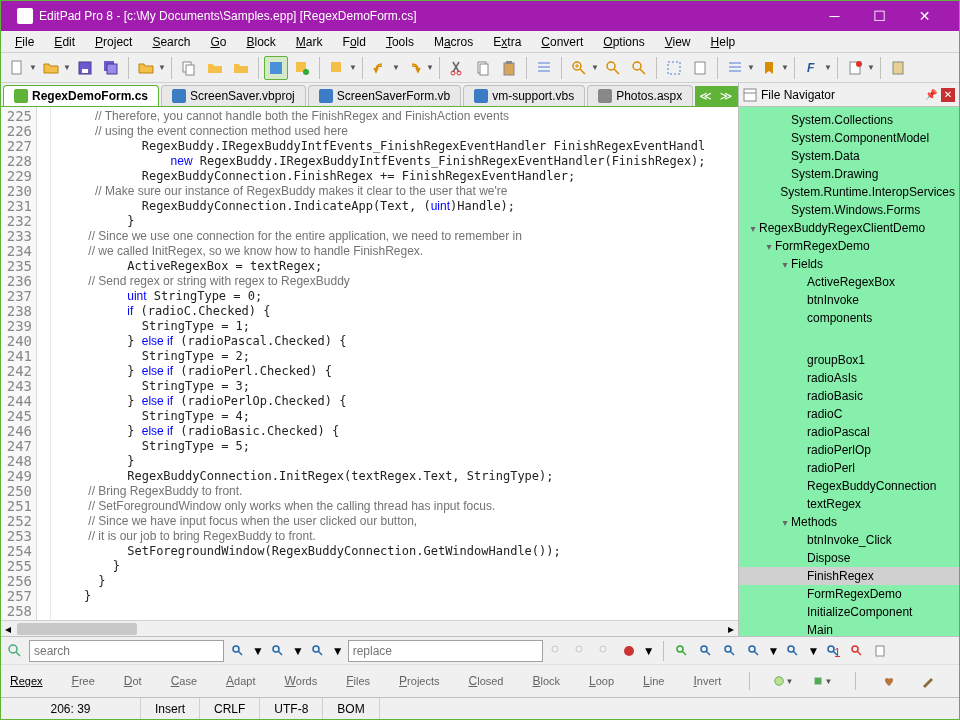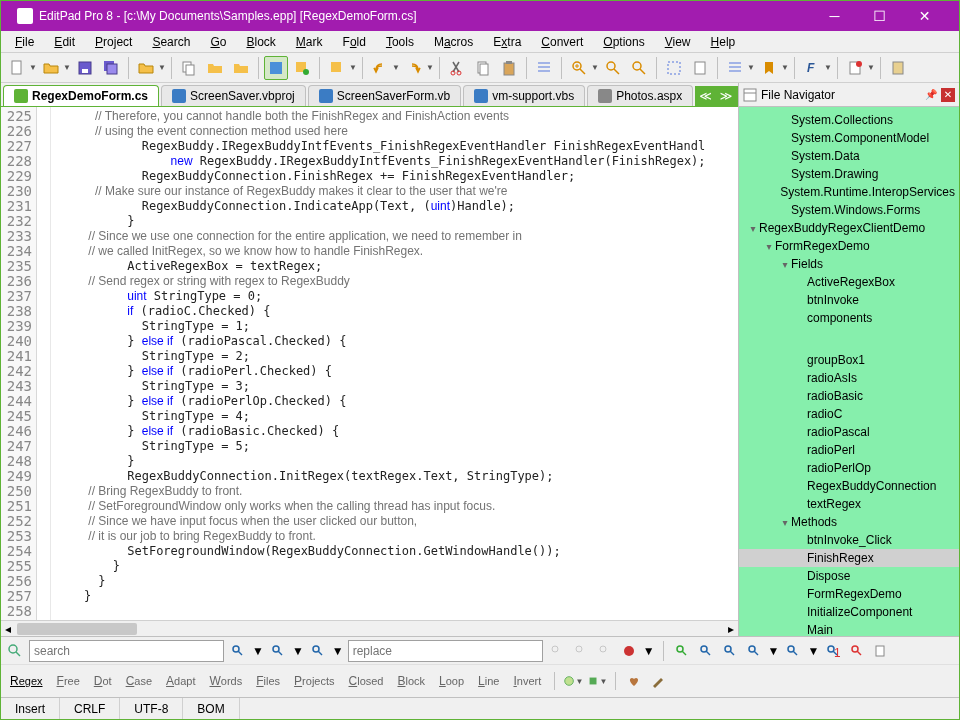--- a/index.html
+++ b/index.html
@@ -39,21 +39,21 @@
 .nav-header .pin, .nav-header .x { width:14px; height:14px; margin-left:2px; display:flex; align-items:center; justify-content:center; font-size:10px; }
 .nav-header .x { background:#c73030; color:#fff; }
 .nav-tree { flex:1; overflow:auto; font-size:12px; padding:4px 0; }
 .nav-tree .node { display:flex; align-items:center; height:18px; padding-right:4px; white-space:nowrap; }
 .nav-tree .node.sel { background:#d0d0d0; }
 .nav-tree .tw { width:12px; text-align:center; color:#666; font-size:10px; }
 .searchbar { height:28px; background:#f0f0f0; border-top:1px solid #c0c0c0; display:flex; align-items:center; padding:2px 4px; gap:4px; }
 .searchbar input { height:22px; border:1px solid #a0a0a0; padding:0 4px; font-size:12px; }
 .searchbar .sbtn { width:20px; height:20px; display:flex; align-items:center; justify-content:center; }
 .searchbar .sbtn svg { width:14px; height:14px; }
-.search-opts { height:24px; background:#f0f0f0; display:flex; align-items:center; padding:16px 4px; gap:4px; border-top:1px solid #e0e0e0; }
+.search-opts { height:24px; background:#f0f0f0; display:flex; align-items:center; padding:16px 4px; gap:19px; border-top:1px solid #e0e0e0; }
 .search-opts .opt { padding:2px 5px; font-size:11px; color:#666; }
 .search-opts .opt.on { color:#000; text-decoration:underline; }
 .search-opts .isep { width:1px; height:18px; background:#c0c0c0; margin:0 4px; }
 .statusbar { height:22px; background:#f0f0f0; border-top:1px solid #c0c0c0; display:flex; align-items:center; font-size:11px; }
 .statusbar .cell { padding:0 14px; border-right:1px solid #d0d0d0; height:100%; display:flex; align-items:center; }
 </style>
 </head>
 <body>
 
 <div class="titlebar">
@@ -444,49 +444,49 @@
         <div class="node" style="padding-left: 56px;">
           <span class="tw"></span>
           <span>radioC</span>
         </div>
         <div class="node" style="padding-left: 56px;">
           <span class="tw"></span>
           <span>radioPascal</span>
         </div>
         <div class="node" style="padding-left: 56px;">
           <span class="tw"></span>
+          <span>radioPerlOp</span>
+        </div>
+        <div class="node" style="padding-left: 56px;">
+          <span class="tw"></span>
           <span>radioPerl</span>
-        </div>
-        <div class="node" style="padding-left: 56px;">
-          <span class="tw"></span>
-          <span>radioPerlOp</span>
         </div>
         <div class="node" style="padding-left: 56px;">
           <span class="tw"></span>
           <span>RegexBuddyConnection</span>
         </div>
         <div class="node" style="padding-left: 56px;">
           <span class="tw"></span>
           <span>textRegex</span>
         </div>
         <div class="node" style="padding-left: 40px;">
           <span class="tw">▾</span>
           <span>Methods</span>
         </div>
         <div class="node" style="padding-left: 56px;">
           <span class="tw"></span>
           <span>btnInvoke_Click</span>
         </div>
+        <div class="node" style="padding-left: 56px;">
+          <span class="tw"></span>
+          <span>Dispose</span>
+        </div>
         <div class="node sel" style="padding-left: 56px;">
           <span class="tw"></span>
           <span>FinishRegex</span>
-        </div>
-        <div class="node" style="padding-left: 56px;">
-          <span class="tw"></span>
-          <span>Dispose</span>
         </div>
         <div class="node" style="padding-left: 56px;">
           <span class="tw"></span>
           <span>FormRegexDemo</span>
         </div>
         <div class="node" style="padding-left: 56px;">
           <span class="tw"></span>
           <span>InitializeComponent</span>
         </div>
         <div class="node" style="padding-left: 56px;">
@@ -635,17 +635,18 @@
       </svg>
     </div>
     <div style="width: 20px; height: 20px; display: flex; align-items: center; justify-content: center;">
       <svg width="14" height="14" viewBox="0 0 14 14">
         <path d="M2 12 L10 4 12 6 4 14z" fill="#8a6d3b"></path>
       </svg>
     </div>
   </div>
 
 <div class="statusbar">
+  <div class="cell" style="width:140px;justify-content:center">206: 39</div>
   <div class="cell">Insert</div>
   <div class="cell">CRLF</div>
   <div class="cell">UTF-8</div>
   <div class="cell">BOM</div>
 </div>
 
 </body></html>

